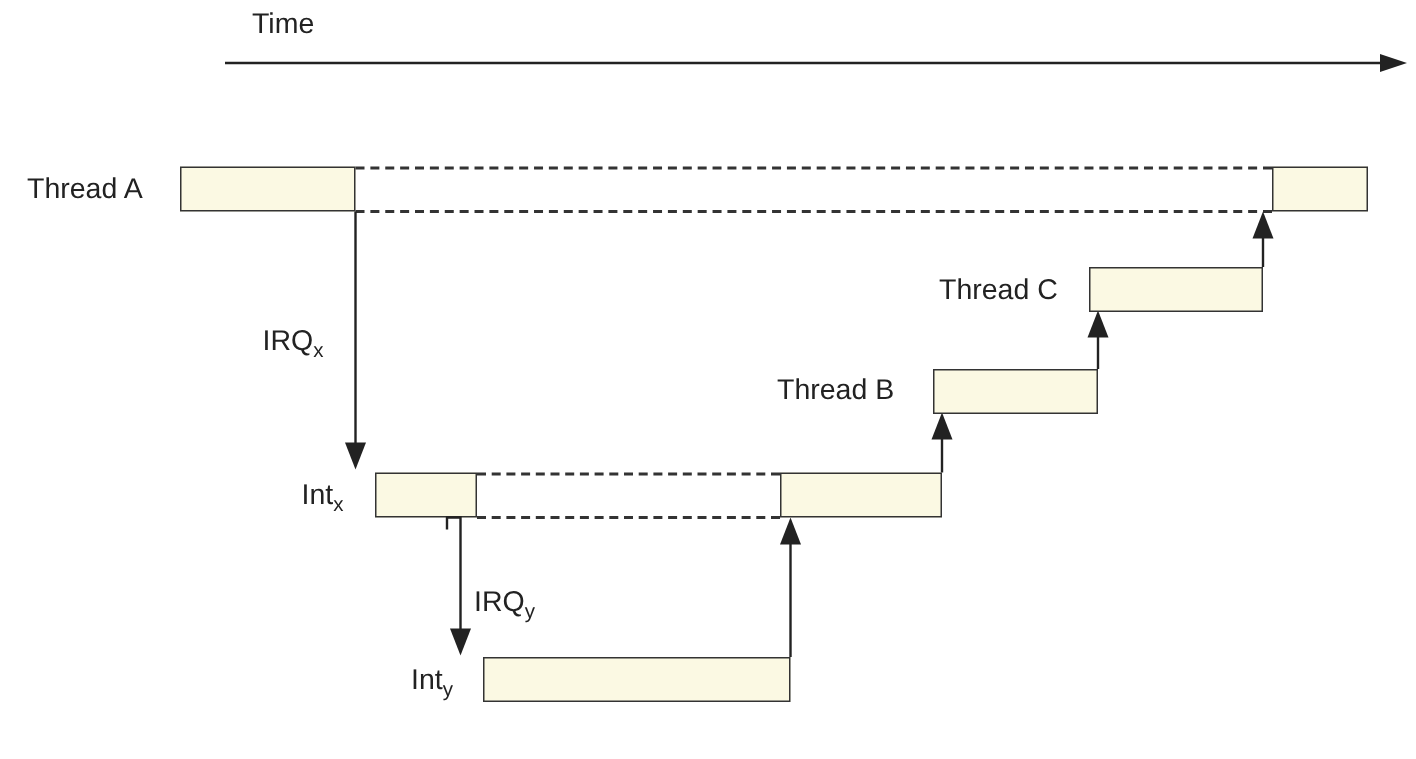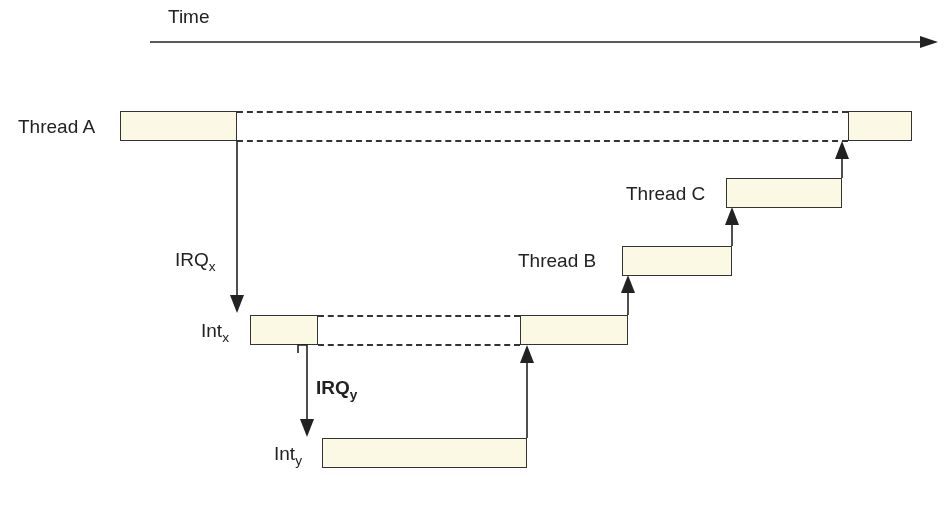--- a/index.html
+++ b/index.html
@@ -50,41 +50,41 @@
 
 <div class="label" style="left:18px; top:116px;text-align:right;">Thread A</div>
 
 <div class="block" style="left:120px; top:111px; width:117px;"></div>
 
 <div class="block" style="left:848px; top:111px; width:64px;"></div>
 
 <div class="dashed-top" style="left:237px; top:111px; width:611px;"></div>
 <div class="dashed-top" style="left:237px; top:140px; width:611px;"></div>
 
-<div class="label" style="left:175px; top:217px;margin-top:32px;">
+<div class="label" style="left:175px; top:217px;">
   <span>IRQ</span><span class="sub">x</span>
 </div>
 
 <svg class="arrow" style="left:225px; top:141px; width:24px; height:174px;">
   <line x1="12" y1="0" x2="12" y2="156" stroke="#222" stroke-width="1.6"></line>
   <polygon points="5,154 12,172 19,154" fill="#222"></polygon>
 </svg>
 
 <div class="label" style="left:201px; top:320px;">
   <span>Int</span><span class="sub">x</span>
 </div>
 
 <div class="block" style="left:250px; top:315px; width:68px;"></div>
 
 <div class="block" style="left:520px; top:315px; width:108px;"></div>
 
 <div class="dashed-top" style="left:318px; top:315px; width:202px;"></div>
 <div class="dashed-top" style="left:318px; top:344px; width:202px;"></div>
 
-<div class="label" style="left:316px; top:377px;font-weight:bold;">
+<div class="label" style="left:316px; top:391px;">
   <span>IRQ</span><span class="sub">y</span>
 </div>
 
 <svg class="arrow" style="left:293px; top:345px; width:28px; height:94px;">
   <path d="M5 8 L5 0 L14 0 L14 76" stroke="#222" stroke-width="1.6" fill="none"></path>
   <polygon points="7,74 14,92 21,74" fill="#222"></polygon>
 </svg>
 
 <div class="label" style="left:274px; top:443px;">
   <span>Int</span><span class="sub">y</span>

